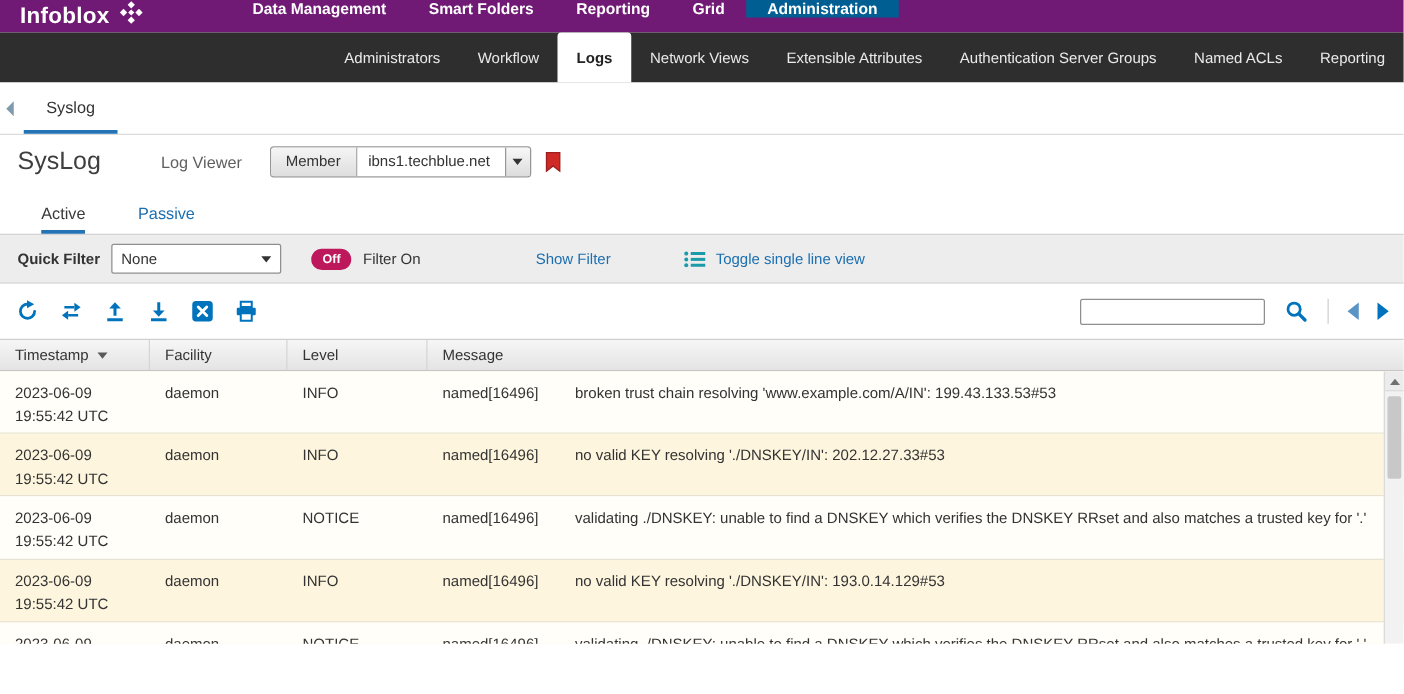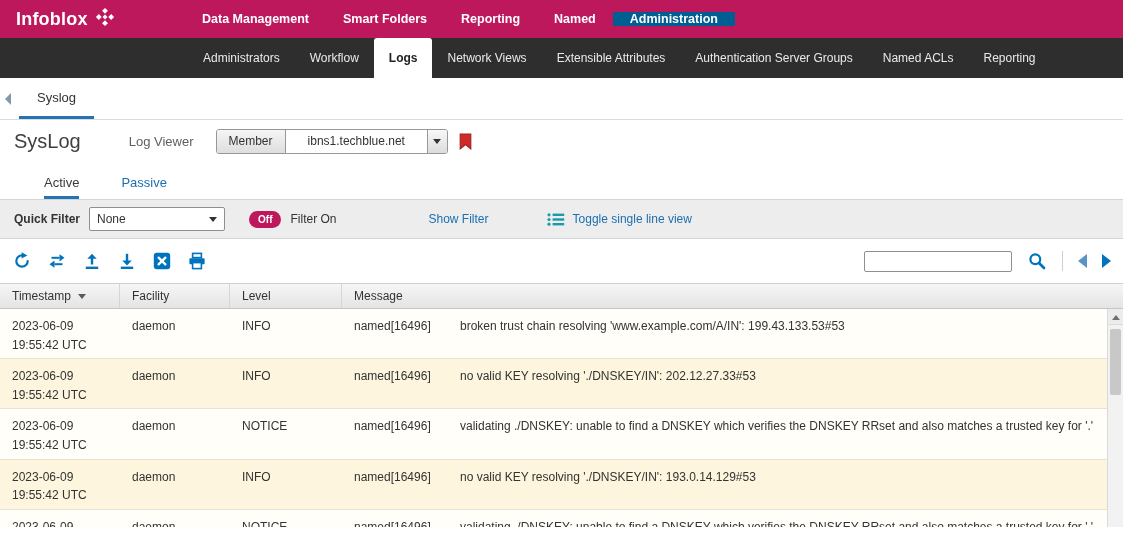--- a/index.html
+++ b/index.html
@@ -1,56 +1,56 @@
 <!DOCTYPE html>
 <html><head>
 <meta charset="utf-8">
 <style>
   * { box-sizing: border-box; margin: 0; padding: 0; }
   html,body { width:1123px; height:555px; overflow:hidden; }
   body { font-family:"Liberation Sans", sans-serif; background:#fff; color:#333; }
 
   
-  .topbar { height:38px; background:#be185d; display:flex; align-items:center; }
+  .topbar { height:26px; background:#701a75; display:flex; align-items:flex-start; }
   .logo { display:flex; align-items:center; gap:7px; padding:0 16px; width:185px;
           color:#fff; font-size:18px; font-weight:bold; letter-spacing:.2px; }
   .topnav { display:flex; }
   .topnav .titem { display:flex; align-items:center; padding:0 17px; color:#fff;
           font-size:12.5px; font-weight:bold; cursor:pointer; }
   .topnav .titem.active { background:#005e93; }
 
   
-  .subbar { height:40px; background:#2e2e2e; display:flex; align-items:stretch; padding-left:188px; }
+  .subbar { height:40px; background:#2e2e2e; display:flex; align-items:stretch; padding-left:188px;justify-content:flex-end; }
   .subbar .sitem { display:flex; align-items:center; padding:0 15px; color:#eaeaea; font-size:12px; cursor:pointer; }
   .subbar .sitem.active { background:#fff; color:#222; font-weight:bold; border-radius:3px 3px 0 0; }
 
   
   .logtabs { height:42px; border-bottom:1px solid #dcdcdc; display:flex; align-items:stretch; background:#fff; }
   .collapse-wrap { display:flex; align-items:center; padding:0 8px 0 5px; }
   .tri-left { width:0; height:0; border:6px solid transparent; border-right-color:#7f99ad; border-left-width:0; }
   .ltab { display:flex; align-items:center; padding:0 18px; font-size:13px; cursor:pointer; }
   .ltab.link { color:#1c6fb0; }
   .ltab.active { color:#333; border-bottom:3px solid #2473b5; }
 
   
   .titlerow { height:42px; display:flex; align-items:center; padding-left:14px; background:#fff; }
   .page-title { font-size:20px; color:#3f3f3f; }
   .page-sub { margin-left:48px; font-size:13px; color:#5f5f5f; }
   .member-combo { margin-left:22px; display:flex; height:25px; border:1px solid #979797;
                   border-radius:3px; overflow:hidden; font-size:12px; }
   .member-label { background:linear-gradient(#f5f5f5,#dedede); padding:0 12px; display:flex;
                   align-items:center; border-right:1px solid #979797; color:#333; }
-  .member-value { background:#fff; padding:0 22px; min-width:118px; display:flex; align-items:center; }
+  .member-value { background:#fff; padding:0 9px; min-width:118px; display:flex; align-items:center; }
   .member-dd { width:20px; background:linear-gradient(#f8f8f8,#dcdcdc); border-left:1px solid #979797;
                display:flex; align-items:center; justify-content:center; cursor:pointer; }
   .tri-down { width:0; height:0; border:4px solid transparent; border-top:5px solid #333; margin-top:4px; }
   .redicon { margin-left:11px; display:flex; align-items:center; cursor:pointer; }
 
   
-  .viewtabs { height:37px; display:flex; align-items:flex-end; padding-left:44px; gap:42px; background:#fff; }
+  .viewtabs { height:37px; display:flex; align-items:flex-end; padding-left:33px; gap:42px; background:#fff; }
   .vtab { padding-bottom:9px; font-size:13px; cursor:pointer; }
   .vtab.active { color:#3a3a3a; border-bottom:3px solid #2473b5; padding-bottom:6px; }
   .vtab.link { color:#1c6fb0; }
 
   
   .filterbar { height:40px; background:#ededed; border-top:1px solid #d4d4d4; border-bottom:1px solid #d4d4d4;
                display:flex; align-items:center; padding:0 14px; font-size:12px; color:#333; }
   .qf-label { font-weight:bold; margin-right:9px; }
   .qf-select { width:136px; height:24px; background:#fff; border:1px solid #8f8f8f; border-radius:2px;
                display:flex; align-items:center; justify-content:space-between; padding:0 7px; cursor:pointer; }
@@ -109,21 +109,21 @@
         <path d="M14.6 11 l3.2 -3.2 L21 11 L17.8 14.2 Z"></path>
         <path d="M11 8.3 l2.7 2.7 L11 13.7 L8.3 11 Z"></path>
       </g>
         </svg>
     </span>
   </div>
   <nav class="topnav">
     <div class="titem">Data Management</div>
     <div class="titem">Smart Folders</div>
     <div class="titem">Reporting</div>
-    <div class="titem">Named</div>
+    <div class="titem">Grid</div>
     <div class="titem active">Administration</div>
   </nav>
 </header>
 
 <nav class="subbar">
   <div class="sitem">Administrators</div>
   <div class="sitem">Workflow</div>
   <div class="sitem active">Logs</div>
   <div class="sitem">Network Views</div>
   <div class="sitem">Extensible Attributes</div>

